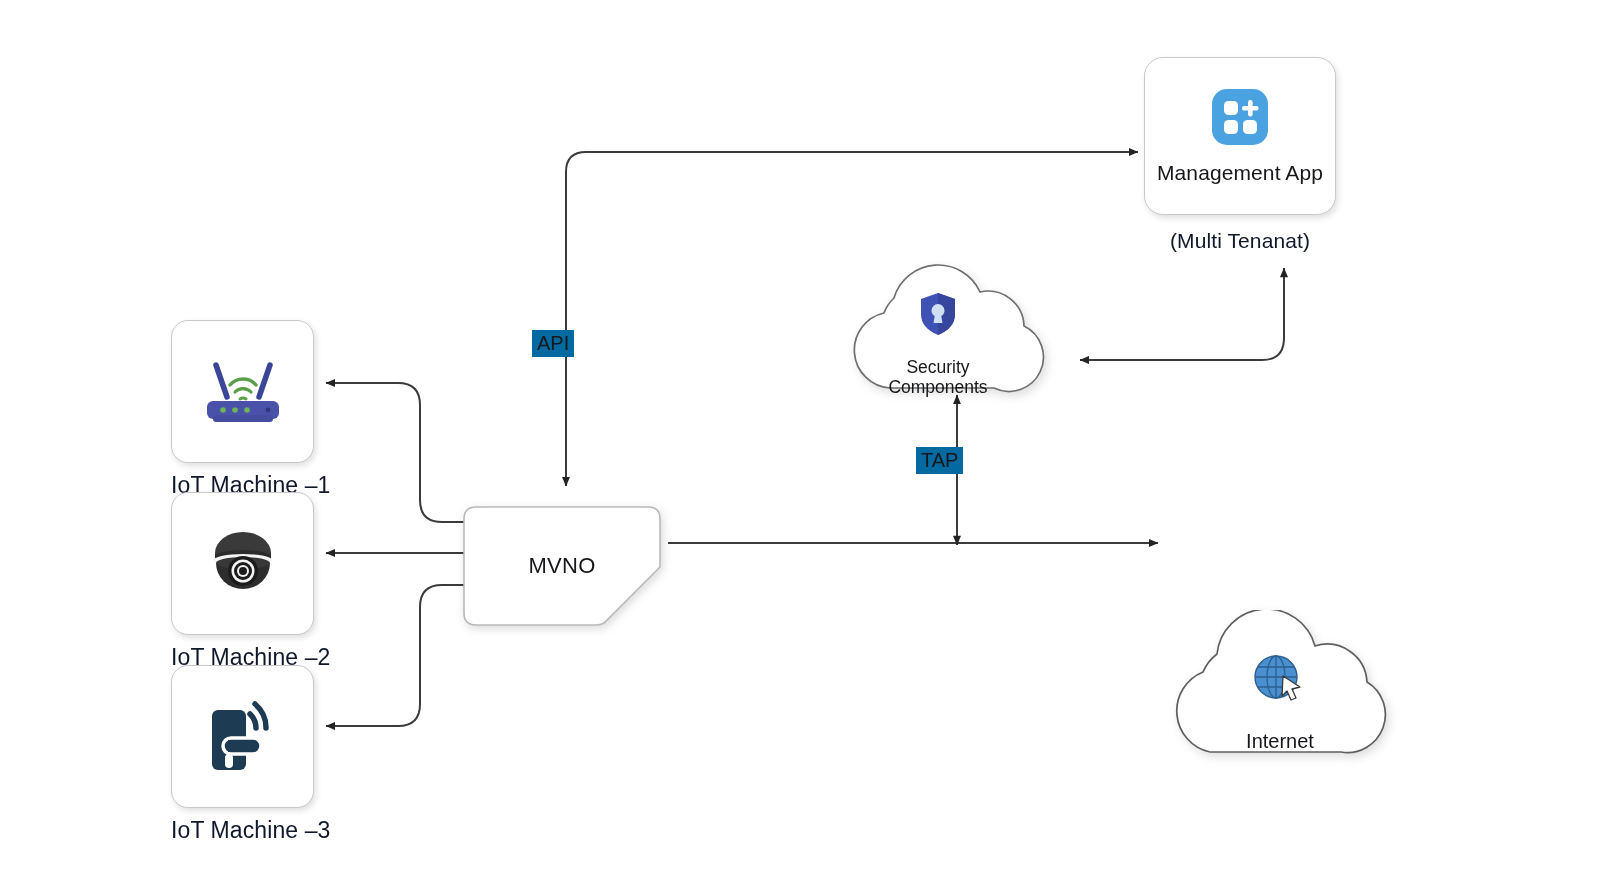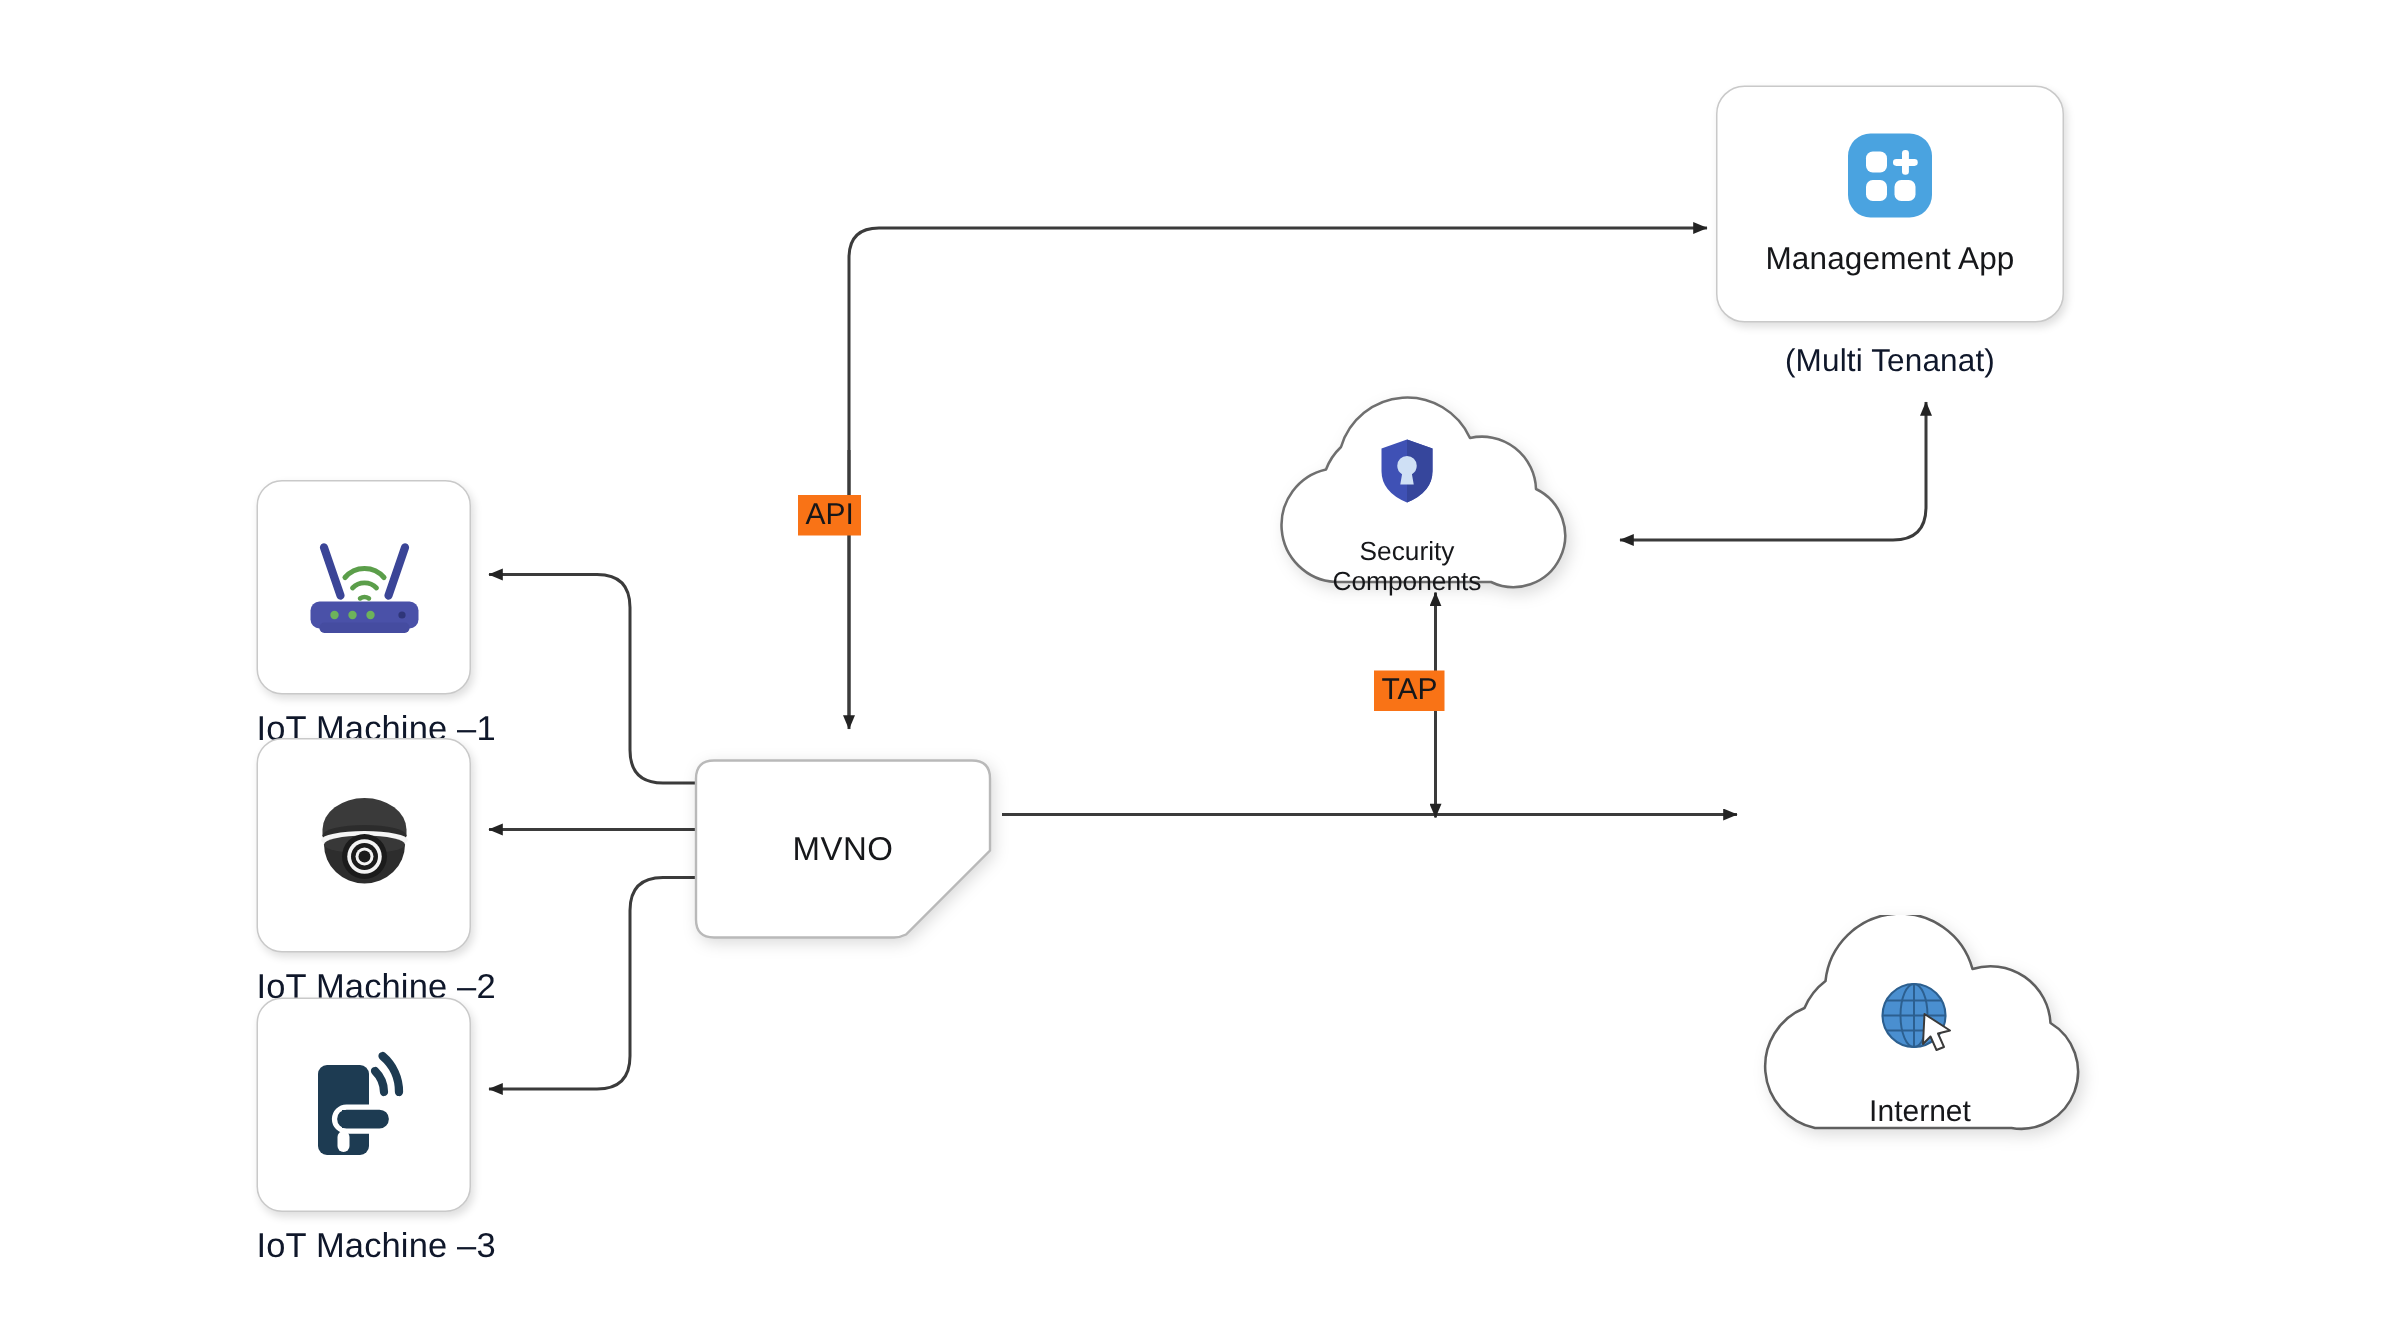--- a/index.html
+++ b/index.html
@@ -70,21 +70,21 @@
     width: 143px;
     height: 143px;
   }
   .device-caption {
     top: 152px;
     font-size: 23px;
   }
 
   
   .mgmt-card {
-    width: 232px;
+    width: 192px;
     height: 158px;
     border-radius: 19px;
     gap: 14px;
   }
   .mgmt-label {
     font-size: 21px;
     color: #16171a;
     font-weight: 400;
     letter-spacing: .1px;
   }
@@ -133,21 +133,21 @@
   .cloud-label.big {
     font-size: 20px;
     text-align: right;
   }
 
   
   .edge-label {
     position: absolute;
     font-size: 20px;
     color: #16171a;
-    background: #f97316;
+    background: #0369a1;
     padding: 2px 5px;
     white-space: nowrap;
   }
 </style>
 </head>
 <body>
 
 <div id="canvas">
 
   <svg id="wires" viewBox="0 0 1600 886">

